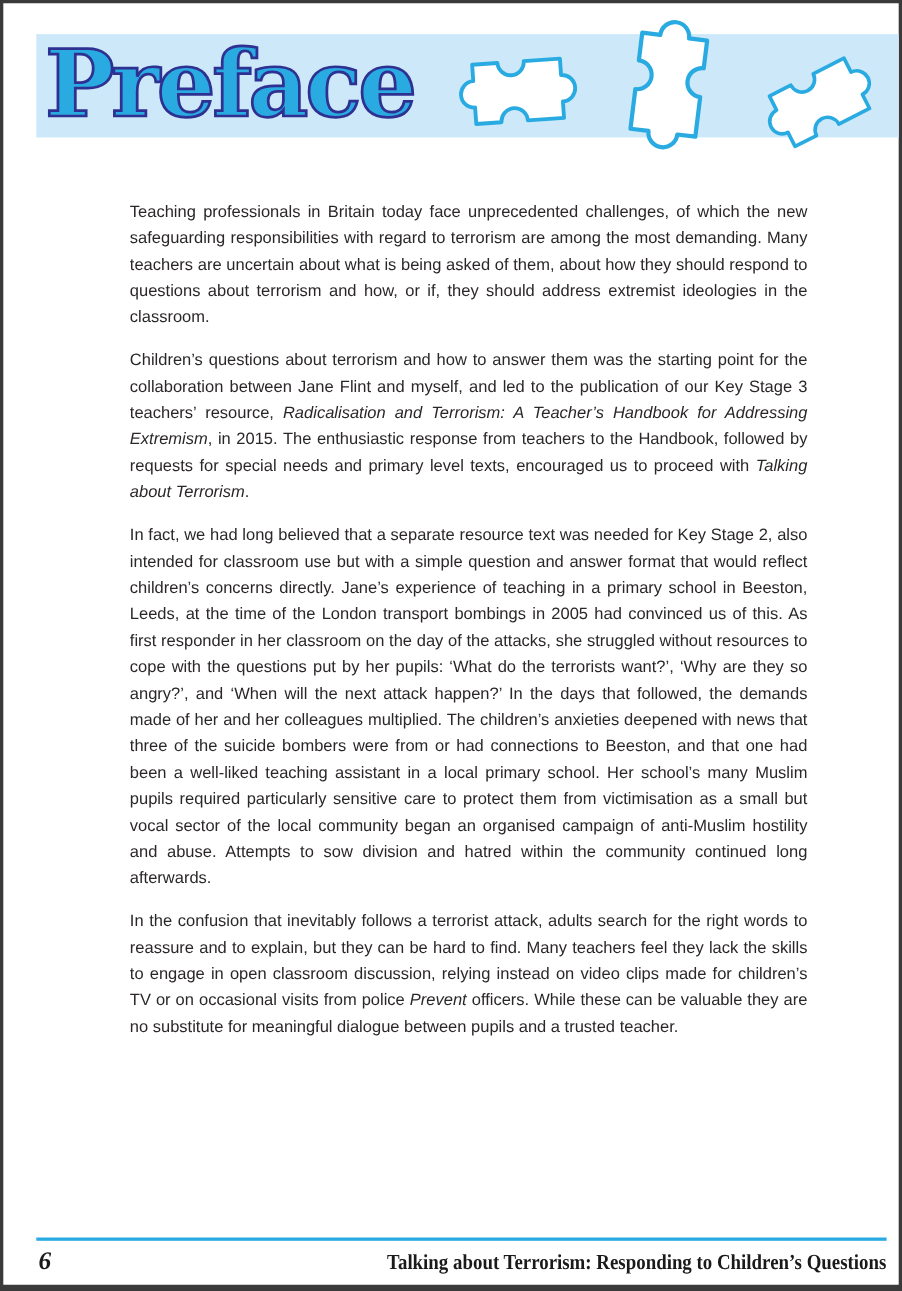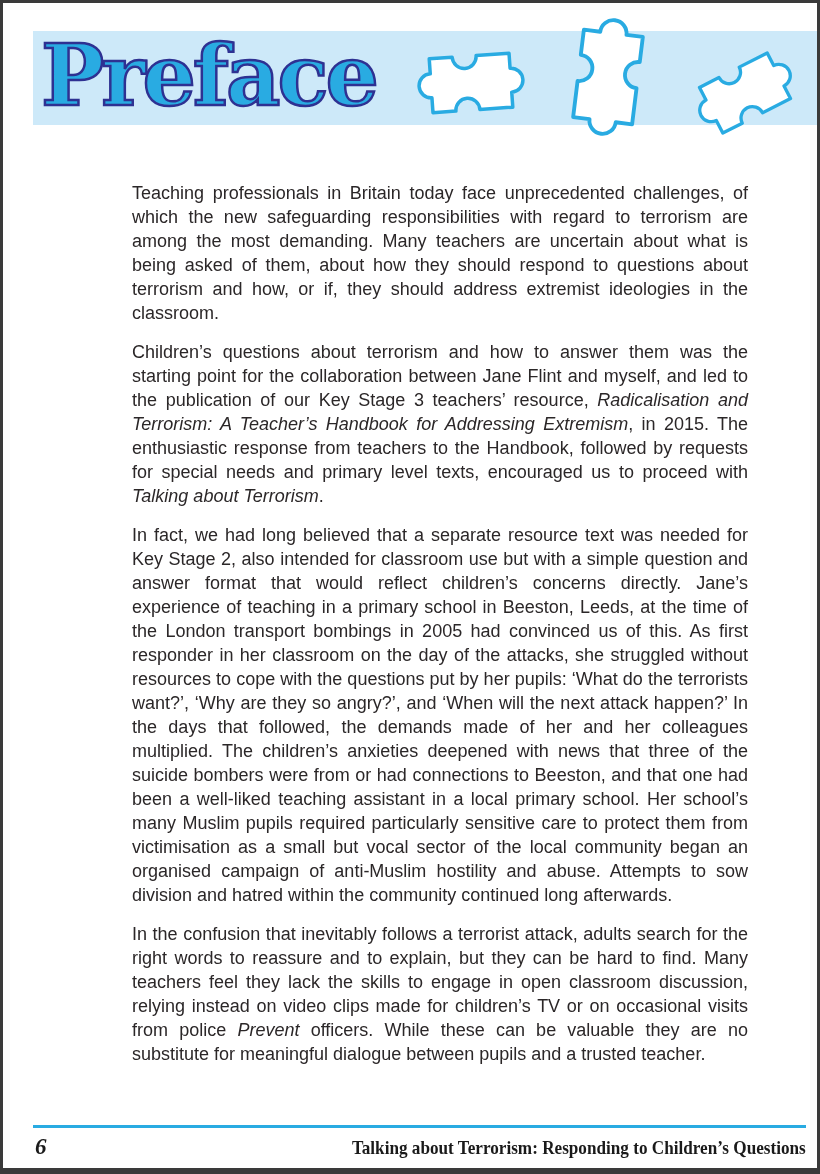--- a/index.html
+++ b/index.html
@@ -43,24 +43,24 @@
     overflow:visible;
   }
   .puzzles path{
     fill:#fff;
     stroke:var(--accent);
     stroke-width:3.5;
     stroke-linejoin:round;
   }
   
   .body-text{
-    position:absolute;left:129px;top:178px;
+    position:absolute;left:115px;top:178px;
     width:616px;
     color:var(--ink);
-    font-size:18px;
+    font-size:15px;
     line-height:24px;
     text-align:justify;
   }
   .body-text p{margin:0 0 15px 0;}
   .body-text em{font-style:italic;}
   
   .footer{
     position:absolute;left:30px;bottom:8px;
     width:773px;
   }

